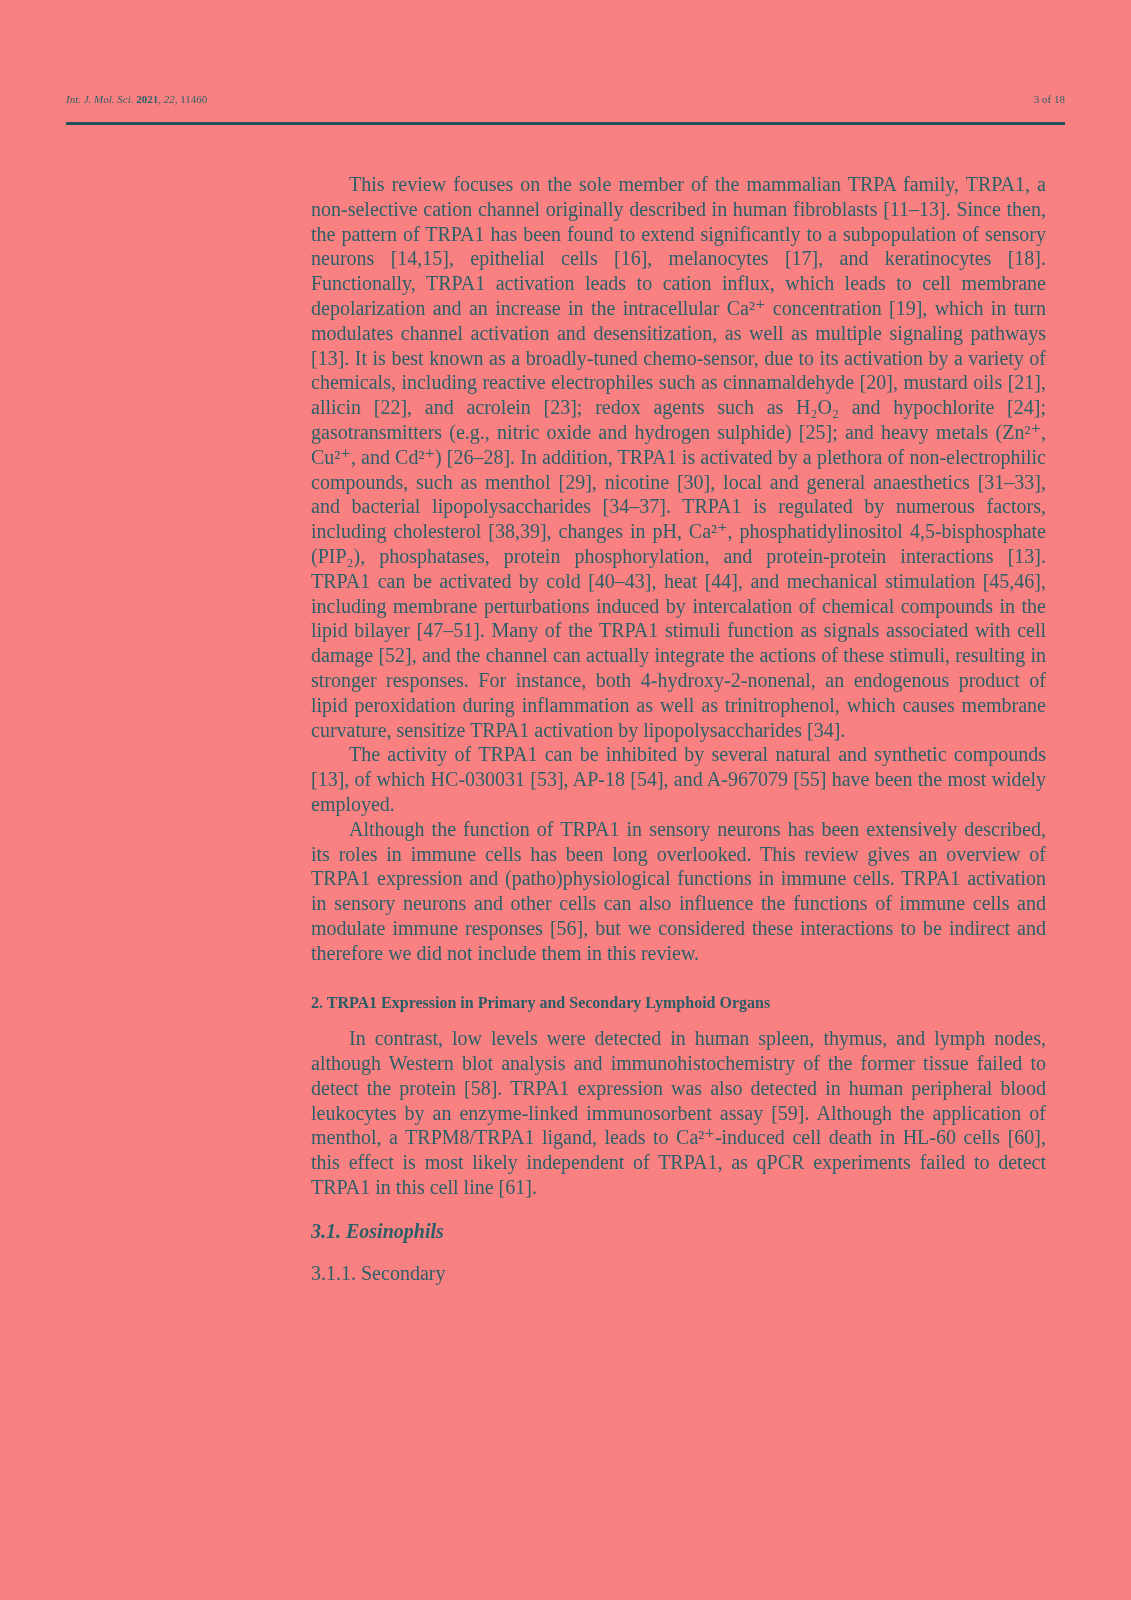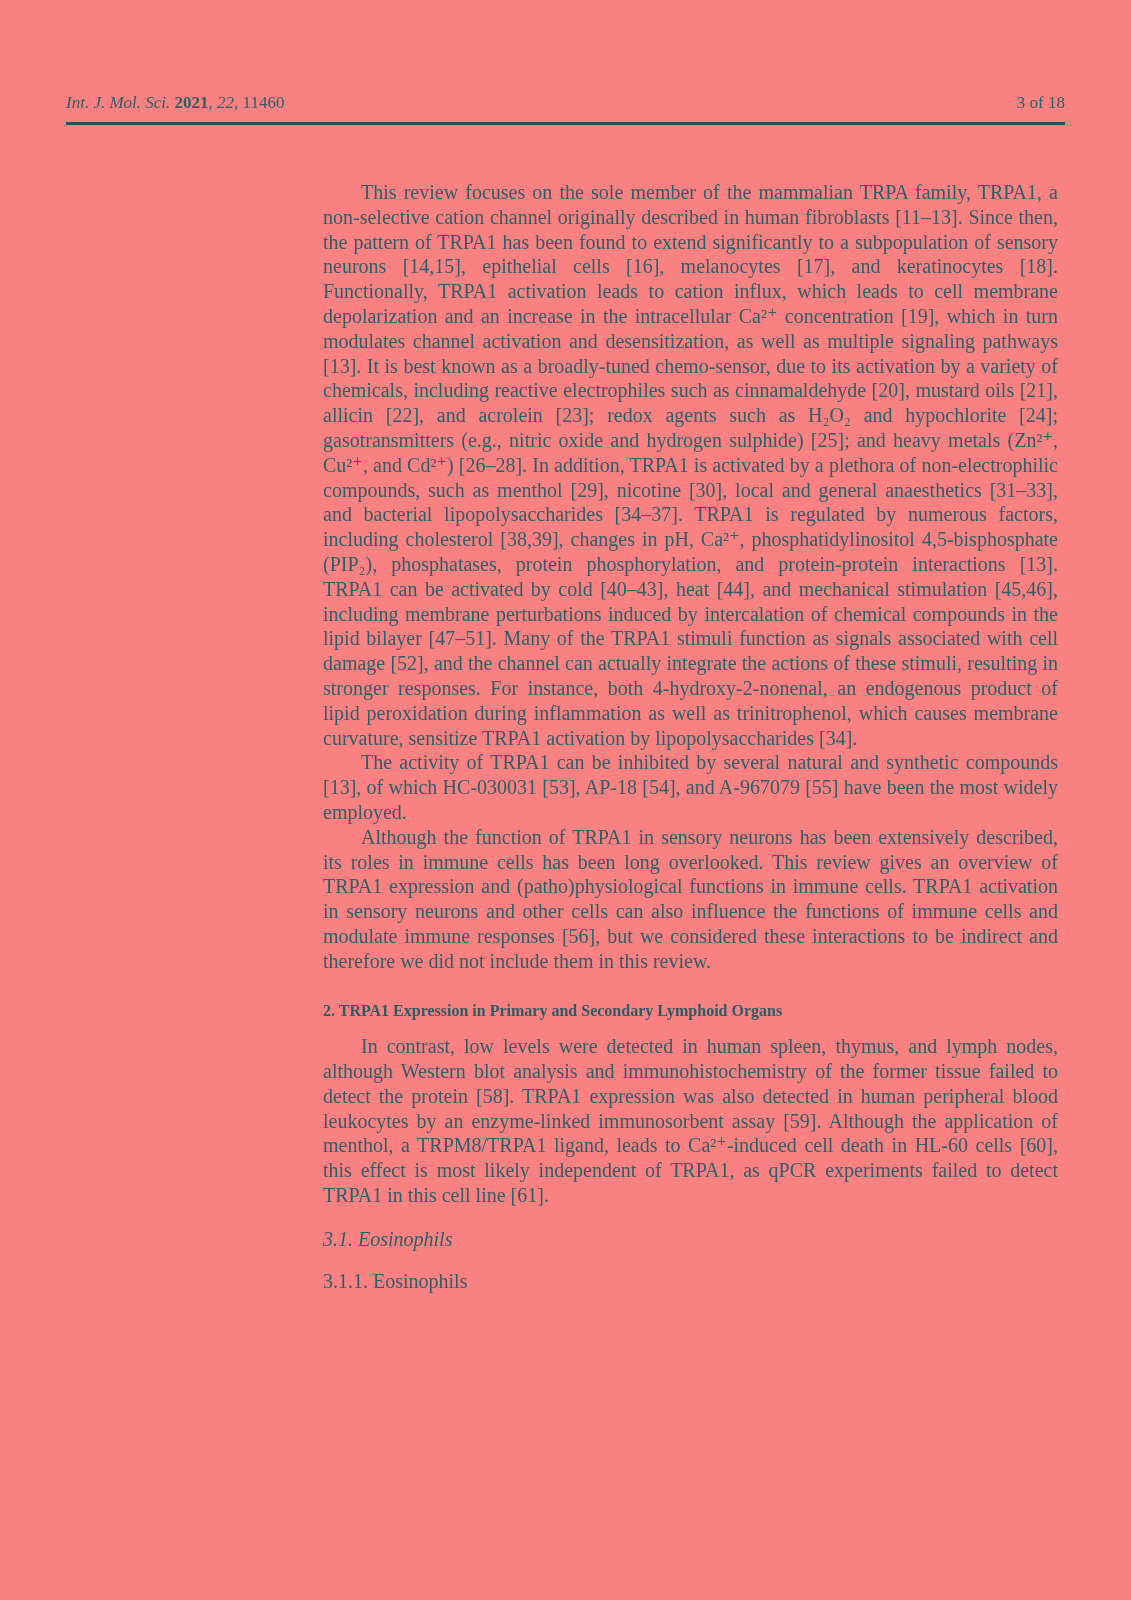--- a/index.html
+++ b/index.html
@@ -14,63 +14,62 @@
 
   
   .running-head {
     position: absolute;
     left: 66px;
     right: 66px;
     top: 93px;
     display: flex;
     justify-content: space-between;
     align-items: baseline;
-    font-size: 17px;
+    font-size: 11px;
     color: #2c5f68;
   }
   .journal-ref .jname { font-style: italic; }
   .journal-ref .jyear { font-weight: bold; }
   .journal-ref .jvol  { font-style: italic; }
   .header-rule {
     position: absolute;
     left: 66px;
     right: 66px;
     top: 122px;
     height: 3px;
     background: #24505a;
     border: none;
   }
 
   
   .body-column {
     position: absolute;
     left: 311px;
     width: 735px;
-    top: 180px;
+    top: 172px;
     font-size: 20px;
     line-height: 24.8px;
     text-align: justify;
     hyphens: auto;
-    margin-left: 12px;
     -webkit-hyphens: auto;
   }
   .body-column p {
     text-indent: 38px;
     margin: 0;
   }
   .section-heading {
     font-size: 16px;
     font-weight: bold;
     text-align: left;
     margin: 25px 0 11px 0;
     color: #2a5c66;
   }
   .subsection-heading {
     font-size: 20px;
-    font-weight: normal;
+    font-weight: bold;
     font-style: italic;
     text-align: left;
     margin: 19px 0 0 0;
   }
   .subsubsection-heading {
     font-size: 20px;
     font-weight: normal;
     text-align: left;
     margin: 17px 0 9px 0;
   }
@@ -89,14 +88,14 @@
 
 <main class="body-column">
   <p>This review focuses on the sole member of the mammalian TRPA family, TRPA1, a non-selective cation channel originally described in human fibroblasts [11–13]. Since then, the pattern of TRPA1 has been found to extend significantly to a subpopulation of sensory neurons [14,15], epithelial cells [16], melanocytes [17], and keratinocytes [18]. Functionally, TRPA1 activation leads to cation influx, which leads to cell membrane depolarization and an increase in the intracellular Ca²⁺ concentration [19], which in turn modulates channel activation and desensitization, as well as multiple signaling pathways [13]. It is best known as a broadly-tuned chemo-sensor, due to its activation by a variety of chemicals, including reactive electrophiles such as cinnamaldehyde [20], mustard oils [21], allicin [22], and acrolein [23]; redox agents such as H₂O₂ and hypochlorite [24]; gasotransmitters (e.g., nitric oxide and hydrogen sulphide) [25]; and heavy metals (Zn²⁺, Cu²⁺, and Cd²⁺) [26–28]. In addition, TRPA1 is activated by a plethora of non-electrophilic compounds, such as menthol [29], nicotine [30], local and general anaesthetics [31–33], and bacterial lipopolysaccharides [34–37]. TRPA1 is regulated by numerous factors, including cholesterol [38,39], changes in pH, Ca²⁺, phosphatidylinositol 4,5-bisphosphate (PIP₂), phosphatases, protein phosphorylation, and protein-protein interactions [13]. TRPA1 can be activated by cold [40–43], heat [44], and mechanical stimulation [45,46], including membrane perturbations induced by intercalation of chemical compounds in the lipid bilayer [47–51]. Many of the TRPA1 stimuli function as signals associated with cell damage [52], and the channel can actually integrate the actions of these stimuli, resulting in stronger responses. For instance, both 4-hydroxy-2-nonenal, an endogenous product of lipid peroxidation during inflammation as well as trinitrophenol, which causes membrane curvature, sensitize TRPA1 activation by lipopolysaccharides [34].</p>
   <p>The activity of TRPA1 can be inhibited by several natural and synthetic compounds [13], of which HC-030031 [53], AP-18 [54], and A-967079 [55] have been the most widely employed.</p>
   <p>Although the function of TRPA1 in sensory neurons has been extensively described, its roles in immune cells has been long overlooked. This review gives an overview of TRPA1 expression and (patho)physiological functions in immune cells. TRPA1 activation in sensory neurons and other cells can also influence the functions of immune cells and modulate immune responses [56], but we considered these interactions to be indirect and therefore we did not include them in this review.</p>
 
   <h2 class="section-heading">2. TRPA1 Expression in Primary and Secondary Lymphoid Organs</h2>
   <p>In contrast, low levels were detected in human spleen, thymus, and lymph nodes, although Western blot analysis and immunohistochemistry of the former tissue failed to detect the protein [58]. TRPA1 expression was also detected in human peripheral blood leukocytes by an enzyme-linked immunosorbent assay [59]. Although the application of menthol, a TRPM8/TRPA1 ligand, leads to Ca²⁺-induced cell death in HL-60 cells [60], this effect is most likely independent of TRPA1, as qPCR experiments failed to detect TRPA1 in this cell line [61].</p>
 
   <h3 class="subsection-heading">3.1. Eosinophils</h3>
-  <h4 class="subsubsection-heading">3.1.1. Eosinophils</h4>
+  <h4 class="subsubsection-heading">3.1.1. Secondary</h4>
 </main>
 
 </body></html>

